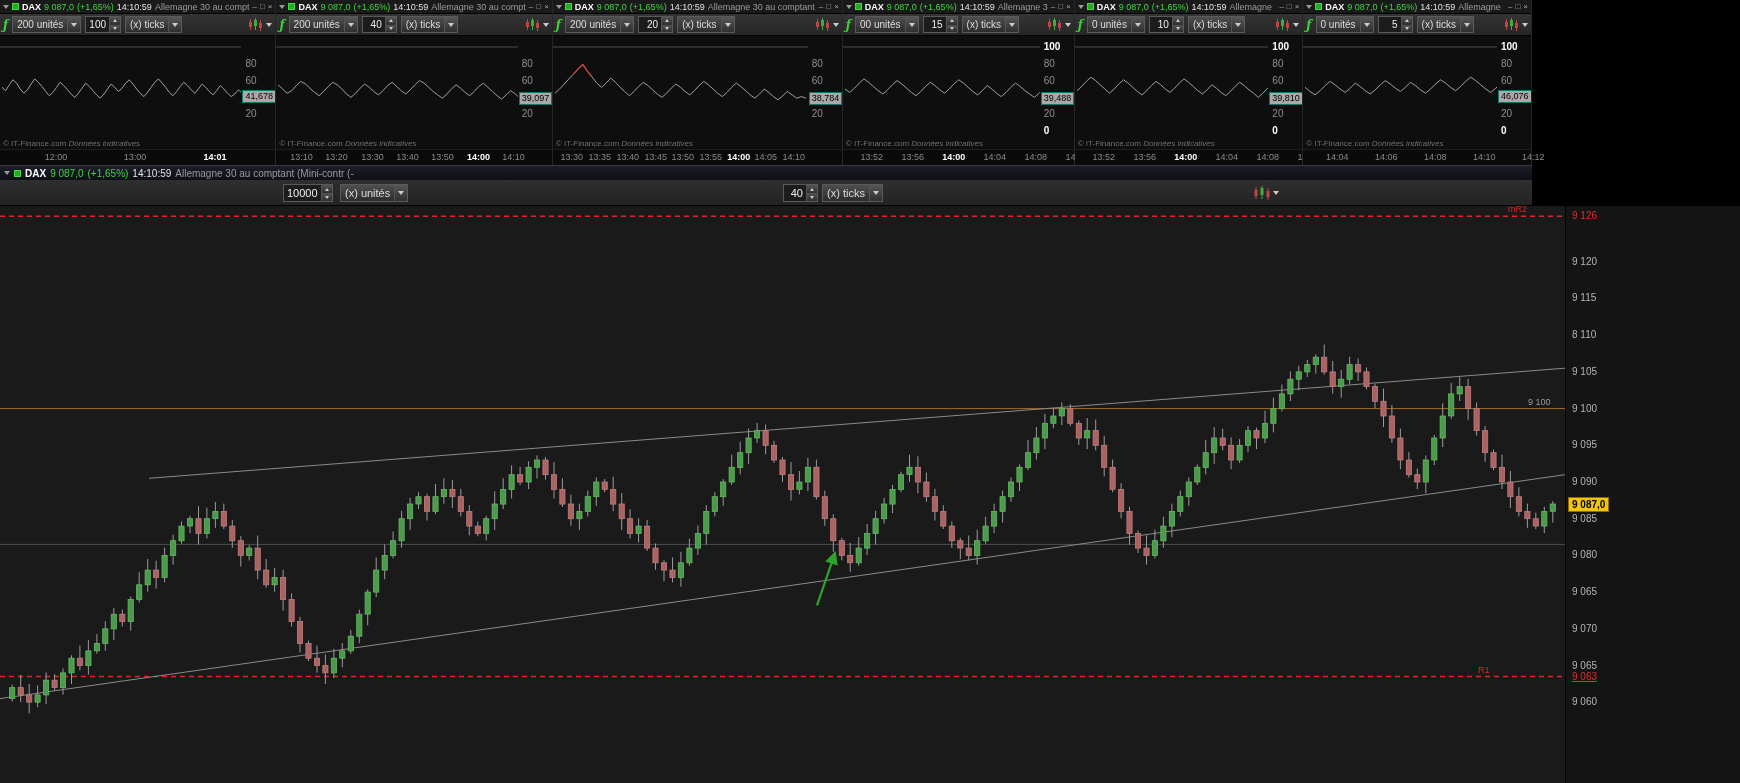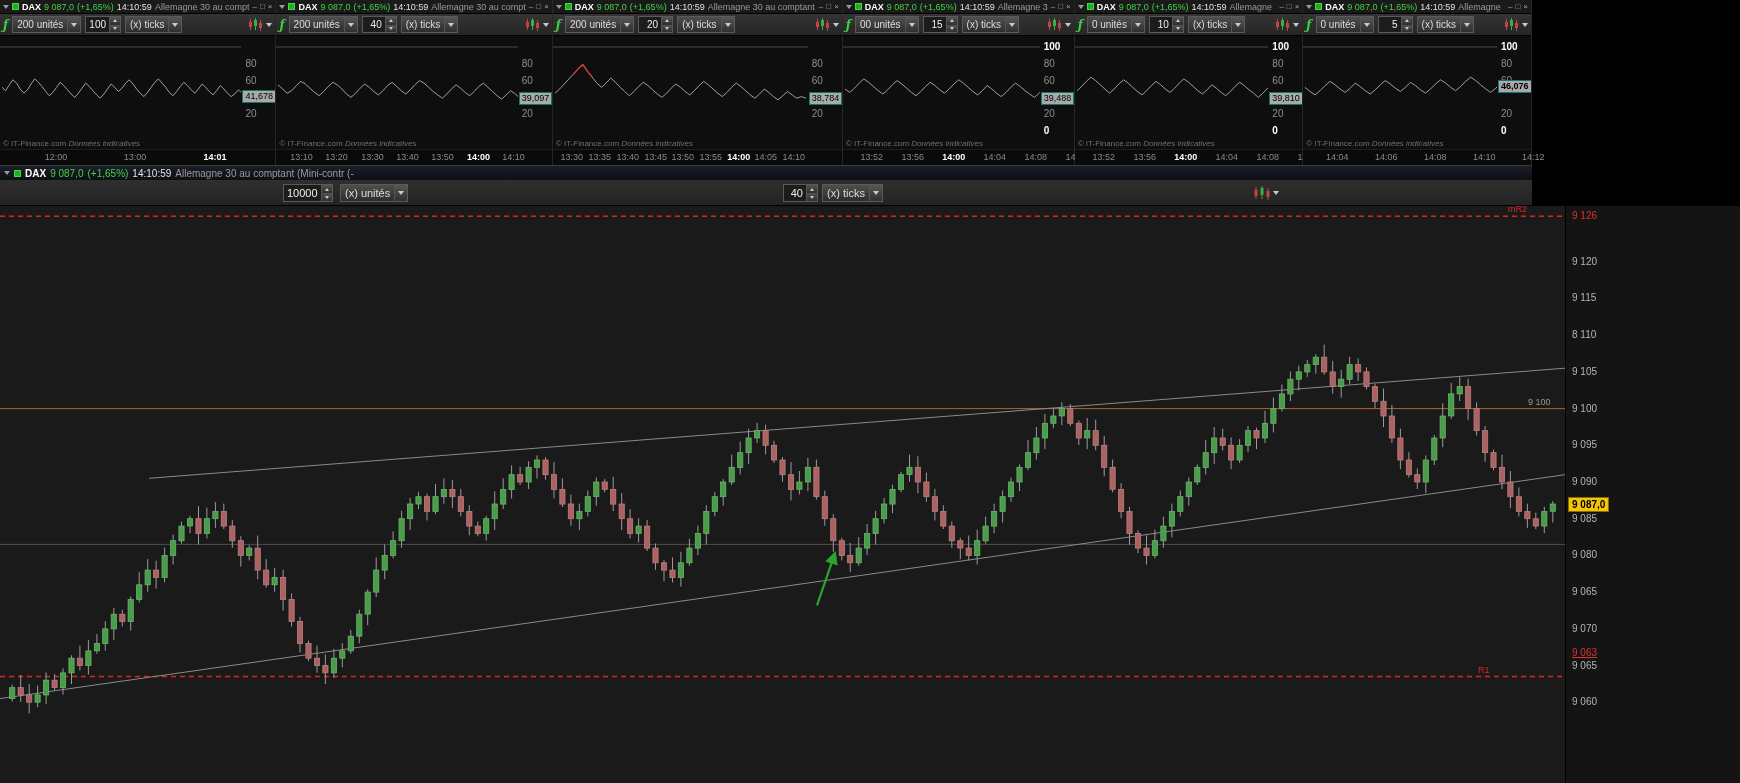--- a/index.html
+++ b/index.html
@@ -503,21 +503,21 @@
       <svg class="panel-svg" width="255" height="114">
             <line x1="0" y1="11" x2="255" y2="11" stroke="#4a4a4a" stroke-width="1"></line>
             <polyline points="2.0,51.3 7.0,55.5 12.0,58.9 17.1,54.7 22.1,49.6 27.1,45.4 32.1,48.8 37.1,53.0 42.2,56.4 47.2,52.2 52.2,47.1 57.2,50.5 62.2,54.7 67.3,58.0 72.3,53.8 77.3,48.8 82.3,44.6 87.3,48.0 92.4,52.2 97.4,55.5 102.4,51.3 107.4,46.3 112.4,49.6 117.5,53.8 122.5,57.2 127.5,53.0 132.5,48.0 137.5,43.8 142.6,47.1 147.6,51.3 152.6,54.7 157.6,50.5 162.6,45.4 167.7,41.2 172.7,44.6 177.7,48.8 182.7,53.0 187.7,56.4 192.8,52.2 197.8,47.1 202.8,50.5 207.8,54.7 212.8,58.0 217.9,53.8 222.9,48.8 227.9,52.2 232.9,56.4 237.9,53.0 243.0,55.5 248.0,58.0 253.0,56.4" fill="none" stroke="#a0a0a0" stroke-width="1"></polyline>
           </svg>
       <div class="axis-col">
             <div class="ytick strong" style="top: 6px;">100</div>
             <div class="ytick" style="top: 22.8px;">80</div>
             <div class="ytick" style="top: 39.6px;">60</div>
             <div class="ytick" style="top: 73.2px;">20</div>
             <div class="ytick strong" style="top: 90px;">0</div>
-            <div class="badge" style="top: 44px; font-weight: bold;">46,076</div>
+            <div class="badge" style="top: 54px;">46,076</div>
           </div>
       <div class="watermark"><span>© IT-Finance.com</span> <i>Données indicatives</i></div>
     </div>
     <div class="xaxis">
           <div class="xlab" style="left: 34px;">14:04</div>
           <div class="xlab" style="left: 83px;">14:06</div>
           <div class="xlab" style="left: 132px;">14:08</div>
           <div class="xlab" style="left: 181px;">14:10</div>
           <div class="xlab" style="left: 230px;">14:12</div>
         </div>
@@ -978,17 +978,17 @@
         <div class="m-ytick" style="top: 197px;">9 100</div>
         <div class="m-ytick" style="top: 233px;">9 095</div>
         <div class="m-ytick" style="top: 270px;">9 090</div>
         <div class="m-ytick" style="top: 307px;">9 085</div>
         <div class="m-ytick" style="top: 343px;">9 080</div>
         <div class="m-ytick" style="top: 380px;">9 065</div>
         <div class="m-ytick" style="top: 417px;">9 070</div>
         <div class="m-ytick" style="top: 454px;">9 065</div>
         <div class="m-ytick" style="top: 490px;">9 060</div>
         <div class="m-ytick red" style="top: 4px;">9 126</div>
-        <div class="m-ytick red" style="top: 441px; text-decoration: underline;">9 063</div>
+        <div class="m-ytick red" style="top: 465px; text-decoration: underline;">9 063</div>
         <div class="cur-badge" style="top: 291px;">9 087,0</div>
       </div>
   </div>
 </div>
 
 </body></html>

